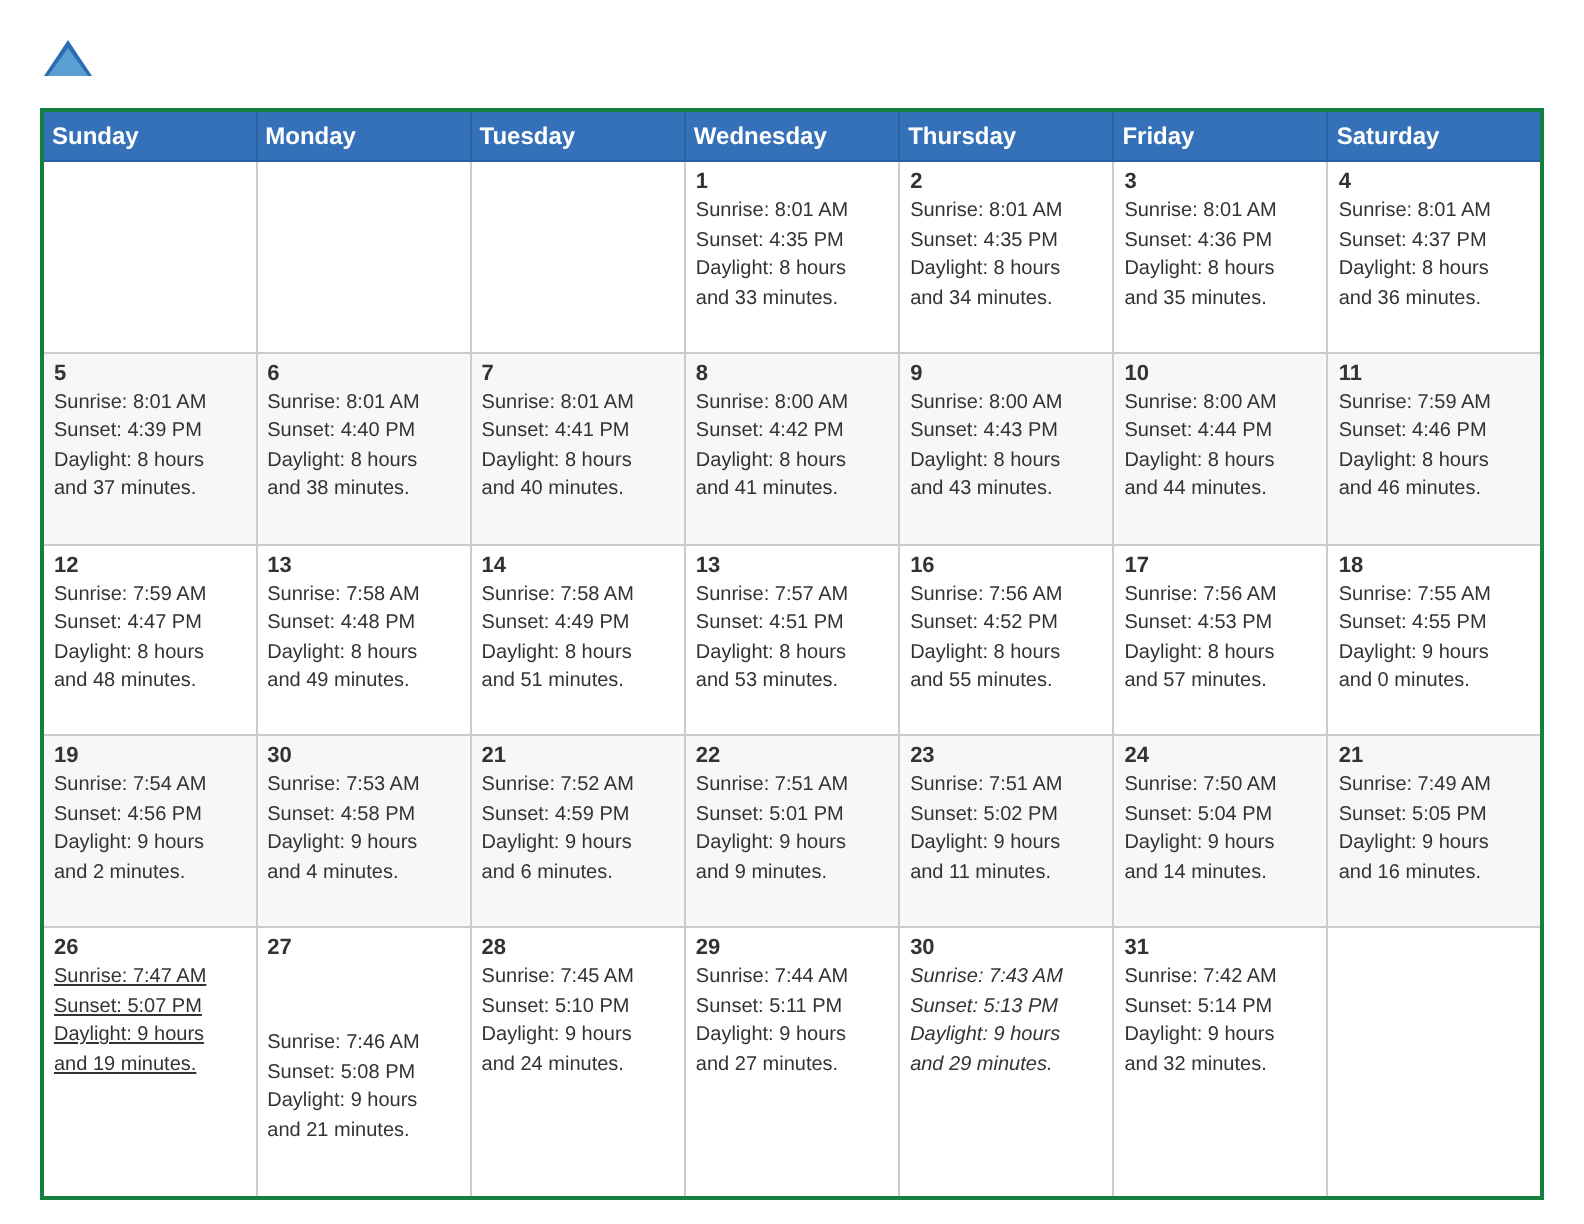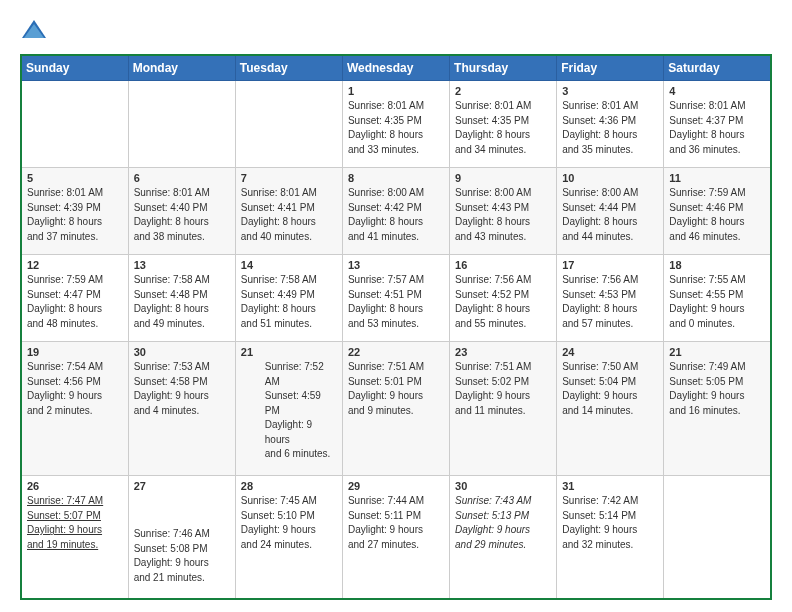--- a/index.html
+++ b/index.html
@@ -276,21 +276,21 @@
           </td>
           <td>
             <span class="day-number">30</span>
             <div class="day-info" style="white-space: pre-line;">Sunrise: 7:53 AM
 Sunset: 4:58 PM
 Daylight: 9 hours
 and 4 minutes.</div>
           </td>
           <td>
             <span class="day-number">21</span>
-            <div class="day-info" style="white-space: pre-line; margin-left: 24px;">Sunrise: 7:52 AM
+            <div class="day-info" style="white-space: pre-line;">Sunrise: 7:52 AM
 Sunset: 4:59 PM
 Daylight: 9 hours
 and 6 minutes.</div>
           </td>
           <td>
             <span class="day-number">22</span>
             <div class="day-info" style="white-space: pre-line;">Sunrise: 7:51 AM
 Sunset: 5:01 PM
 Daylight: 9 hours
 and 9 minutes.</div>

